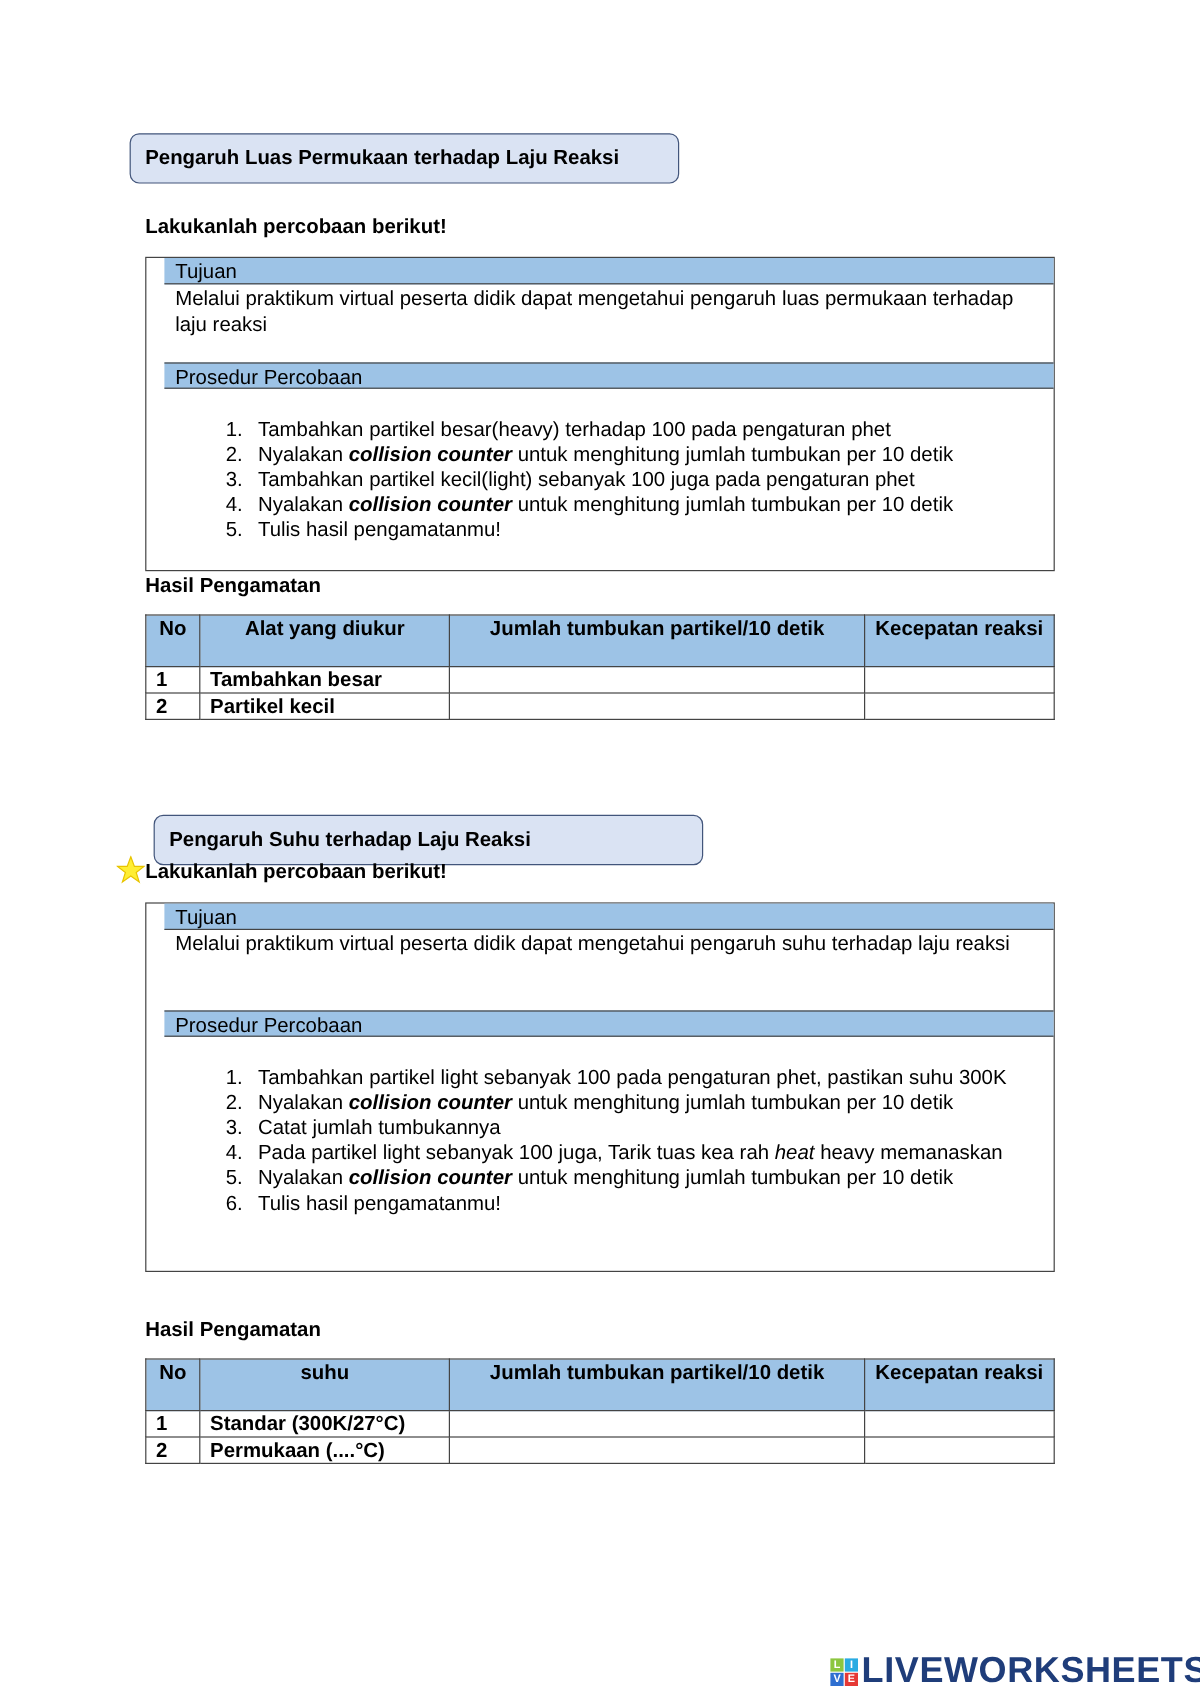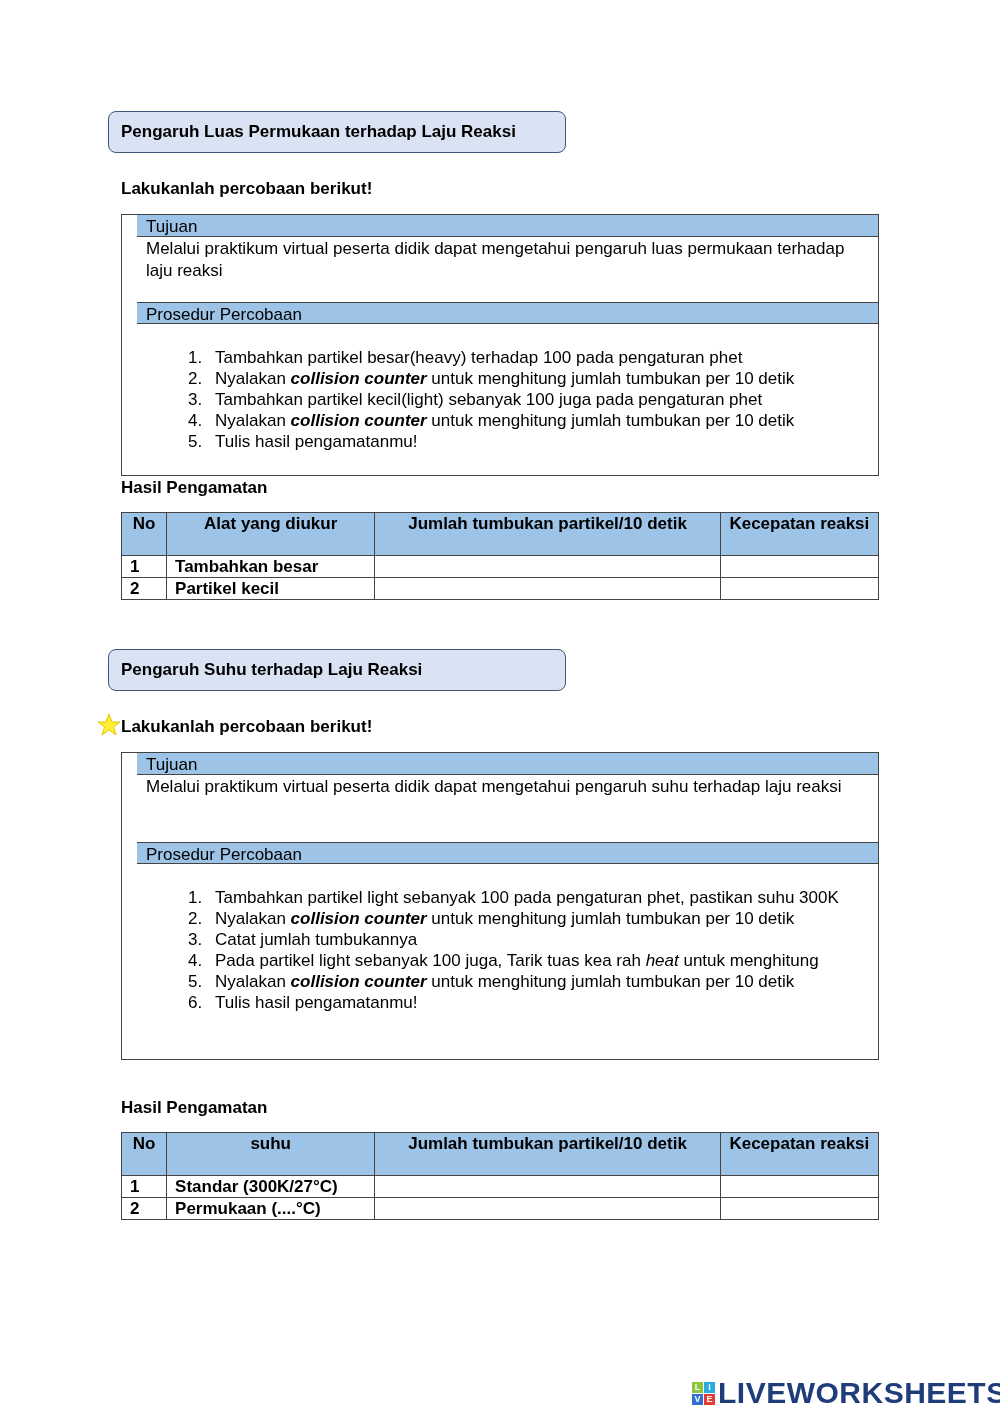--- a/index.html
+++ b/index.html
@@ -107,39 +107,39 @@
     </tr>
     <tr>
       <td>2</td>
       <td>Partikel kecil</td>
       <td></td>
       <td></td>
     </tr>
   </tbody>
 </table>
 
-<div class="section-title" style="top:649px;">
+<div class="section-title" style="top:679px;margin-left:20px;">
   <span>Pengaruh Suhu terhadap Laju Reaksi</span>
 </div>
 
 <svg class="star" style="top:713px;" viewBox="0 0 24 24">
   <polygon points="12,1 15,9 23,9 16.5,14 19,22 12,17 5,22 7.5,14 1,9 9,9" fill="#ffee33" stroke="#e8c400" stroke-width="1"></polygon>
 </svg>
 <div class="instruction" style="top:717px;">Lakukanlah percobaan berikut!</div>
 
 <div class="box" style="top:752px; height:308px;">
   <div class="hdr">Tujuan</div>
   <div class="body" style="height:66px; font-family:'Liberation Sans Narrow','Liberation Sans',sans-serif;">Melalui praktikum virtual peserta didik dapat mengetahui pengaruh suhu terhadap laju reaksi</div>
   <div class="hdr mid">Prosedur Percobaan</div>
   <div style="padding-top:23px; font-family:'Liberation Sans Narrow','Liberation Sans',sans-serif;">
     <ol id="steps2">
         <li><span>Tambahkan partikel light sebanyak 100 pada pengaturan phet, pastikan suhu 300K</span></li>
         <li><span>Nyalakan </span><span style="font-style: italic; font-weight: bold;">collision counter</span><span> untuk menghitung jumlah tumbukan per 10 detik</span></li>
         <li><span>Catat jumlah tumbukannya</span></li>
-        <li><span>Pada partikel light sebanyak 100 juga, Tarik tuas kea rah </span><span style="font-style: italic;">heat</span><span> untuk menghitung</span></li>
+        <li><span>Pada partikel light sebanyak 100 juga, Tarik tuas kea rah </span><span style="font-style: italic;">heat</span><span> heavy memanaskan</span></li>
         <li><span>Nyalakan </span><span style="font-style: italic; font-weight: bold;">collision counter</span><span> untuk menghitung jumlah tumbukan per 10 detik</span></li>
         <li><span>Tulis hasil pengamatanmu!</span></li>
       </ol>
   </div>
 </div>
 
 <div class="subhead" style="top:1098px;">Hasil Pengamatan</div>
 
 <table class="obs" style="top:1132px;">
   <thead>

